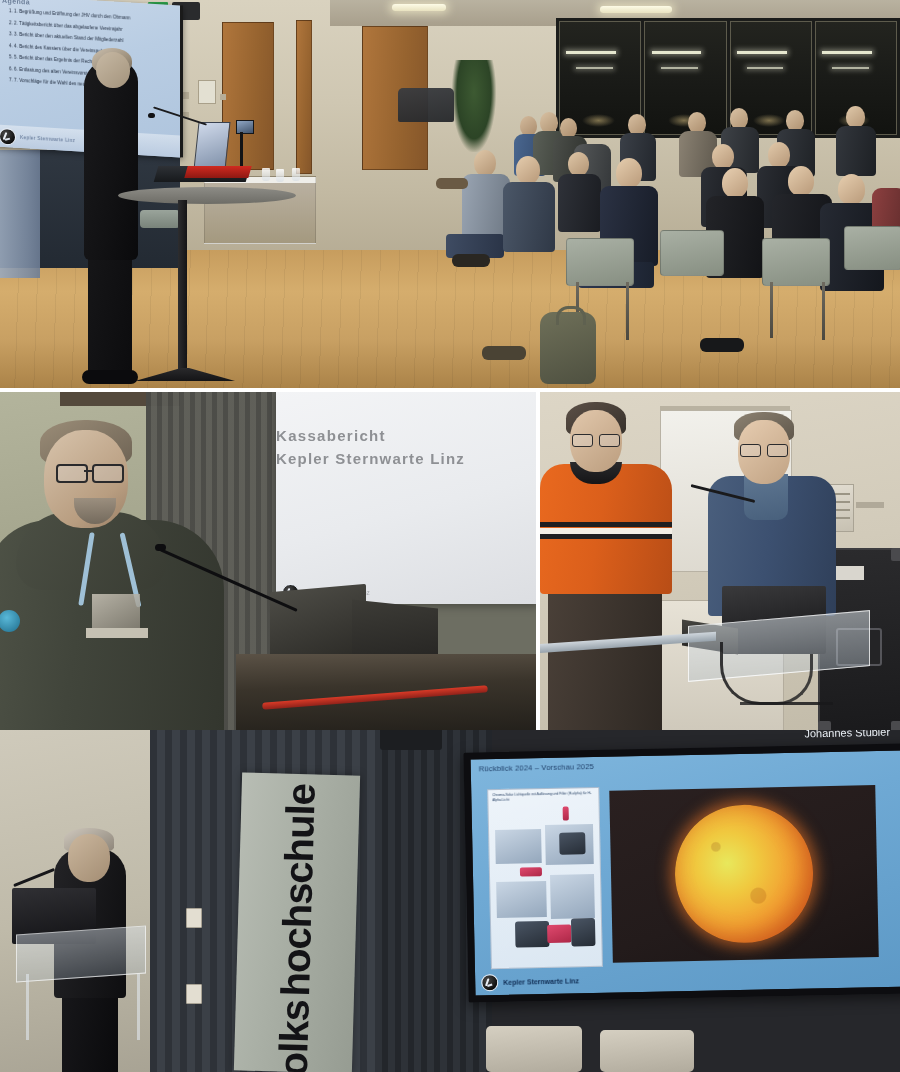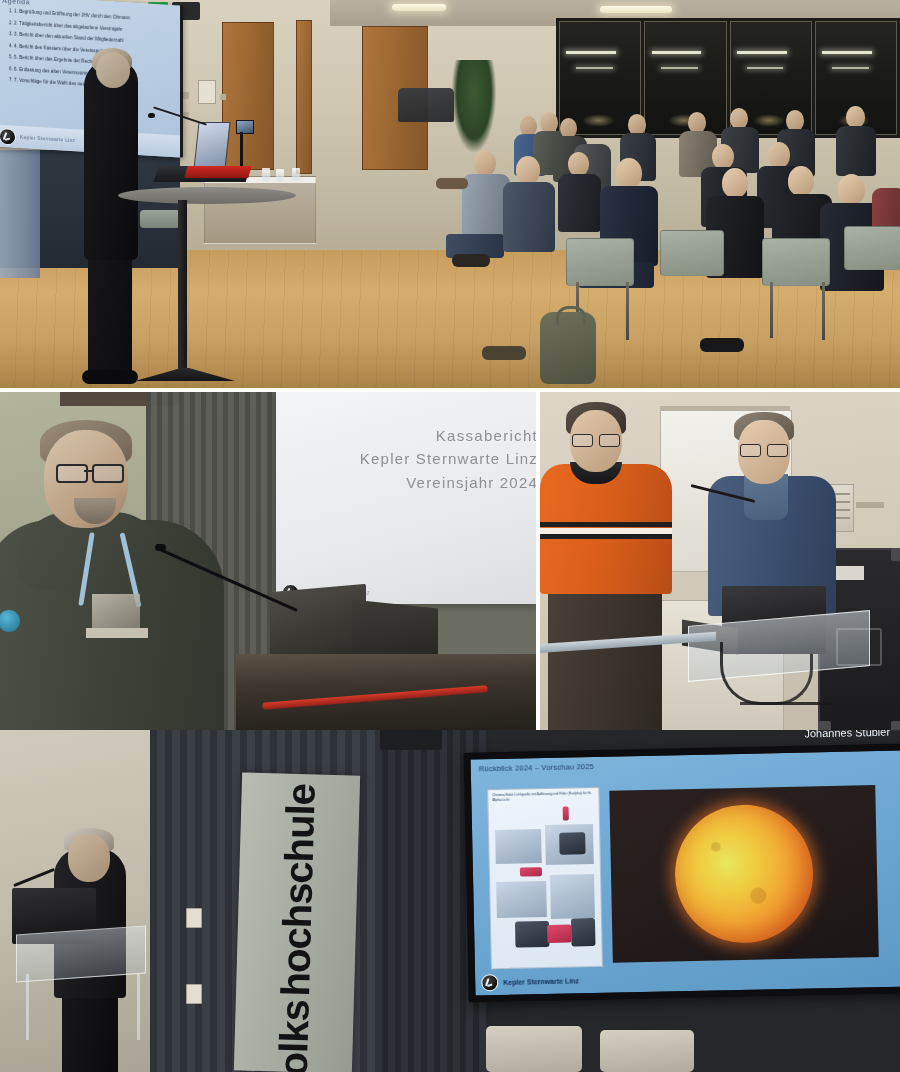--- a/index.html
+++ b/index.html
@@ -201,22 +201,22 @@
     background:linear-gradient(170deg,#b3b49c 0%,#a3a48c 48%,#8e8f79 100%);}
   .h-wallstrip{position:absolute;left:60px;top:0px;width:120px;height:14px;background:#54493c;}
   .h-curtain{position:absolute;left:146px;top:0;width:150px;height:338px;
     background:repeating-linear-gradient(90deg,#4a4a46 0 5px,#5d5d57 5px 11px);opacity:.97;}
   .h-screen{
     position:absolute;left:276px;top:-2px;width:262px;height:214px;
     background:linear-gradient(165deg,#f3f4f6 0%,#e9ebee 55%,#dcdee2 100%);
     box-shadow:0 2px 9px rgba(0,0,0,.35);
   }
   .h-screen .s-lines{
-    position:absolute;left:0;top:34px;width:100%;text-align:right;
-    color:#8e9094;font-weight:400;line-height:1.55;
+    position:absolute;left:0;top:34px;width:100%;text-align:left;
+    color:#8e9094;font-weight:700;line-height:1.55;
   }
   .h-screen .s-lines .l1{font-size:15px;letter-spacing:1.3px;}
   .h-screen .s-lines .l2{font-size:15px;letter-spacing:1.2px;}
   .h-screen .s-lines .l3{font-size:15px;letter-spacing:1.2px;}
   .h-screen .s-foot{
     position:absolute;left:6px;bottom:3px;display:flex;align-items:center;gap:5px;
   }
   .h-screen .s-foot .logo-text{font-size:6.5px;color:#a7aaae;}
   .h-laptop{position:absolute;left:270px;top:196px;width:96px;height:74px;
     background:linear-gradient(165deg,#4d4c46,#2b2a26);transform:skewY(-5deg);border-radius:2px;}
@@ -607,21 +607,20 @@
 
   <div class="panel" id="panel-hoodie">
     <div class="h-wall"></div>
     <div class="h-wallstrip"></div>
     <div class="h-curtain"></div>
 
     <div class="h-screen">
       <div class="s-lines">
         <div class="l1">Kassabericht</div>
         <div class="l2">Kepler Sternwarte Linz</div>
-        <div class="l3">Vereinsjahr 2024</div>
       </div>
       <div class="s-foot">
         <div class="logo-circ"></div>
         <div class="logo-text">Kepler Sternwarte Linz</div>
       </div>
     </div>
 
     <div class="h-laptop"></div>
     <div class="h-laptop2"></div>
     <div class="h-desk"></div>

